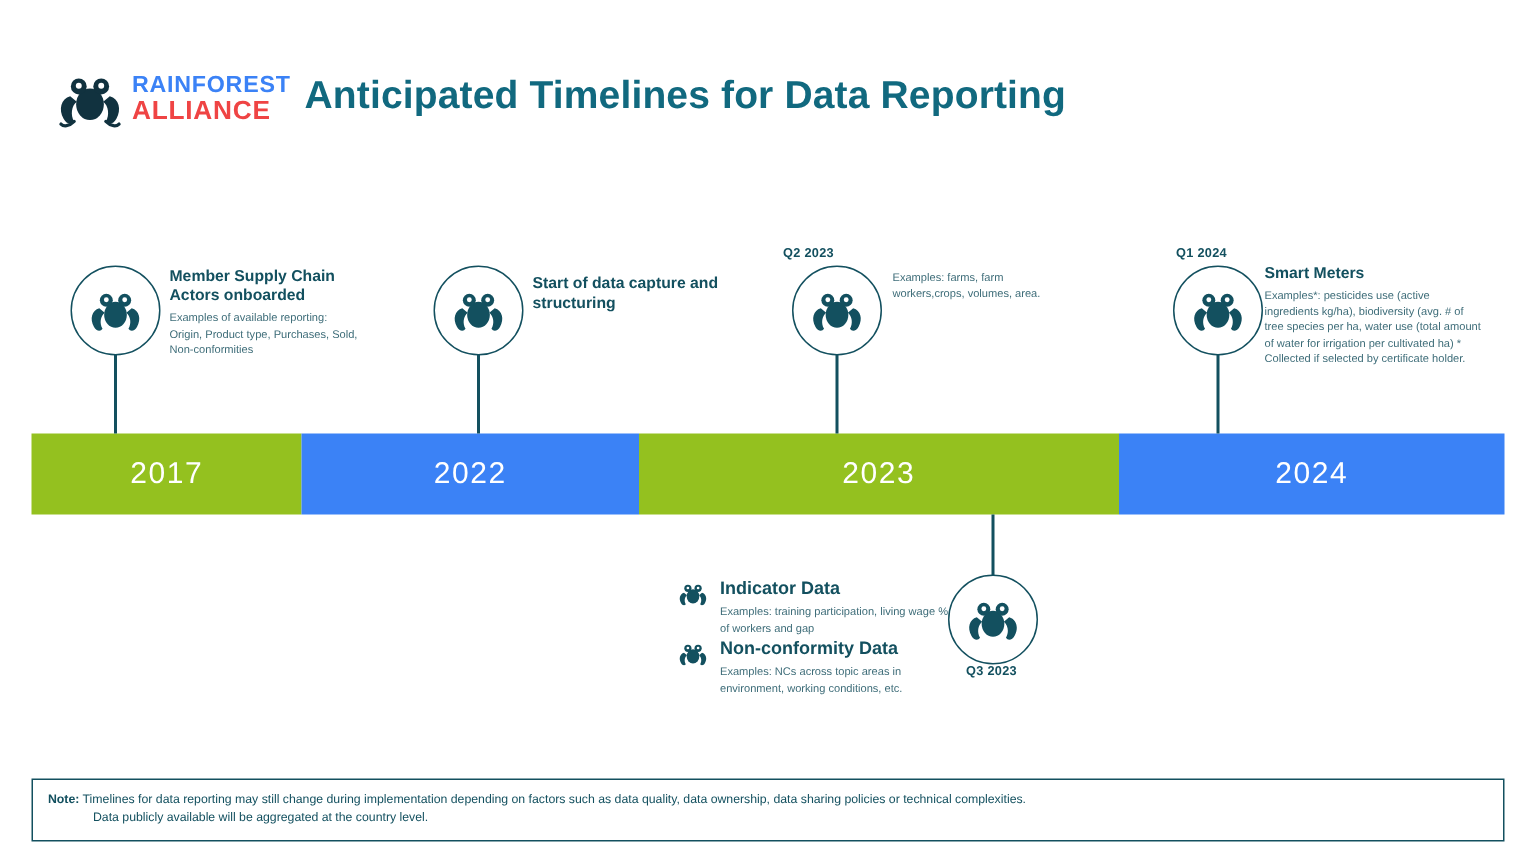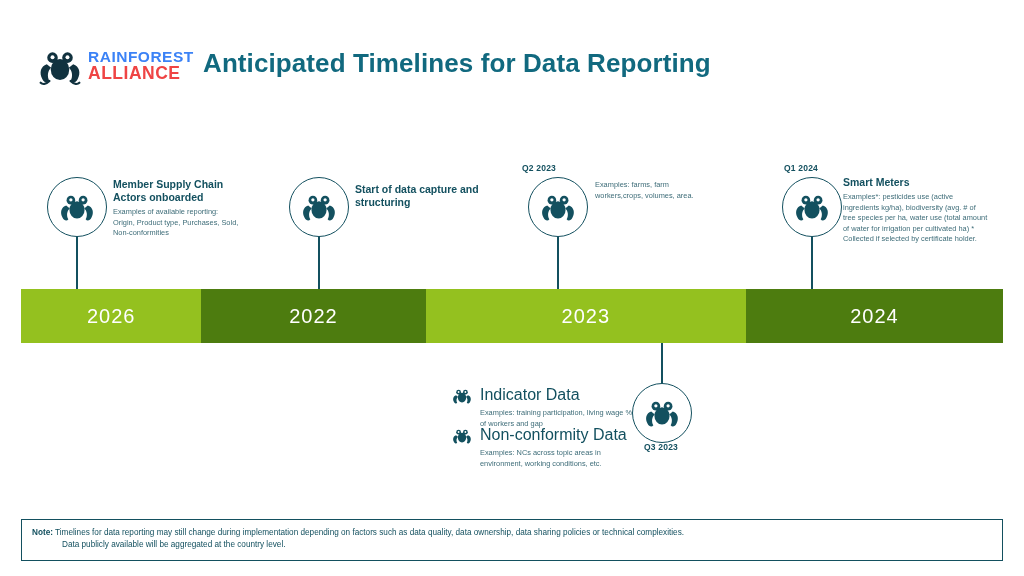--- a/index.html
+++ b/index.html
@@ -79,21 +79,21 @@
   }
   .seg {
     display: flex;
     align-items: center;
     justify-content: center;
     color: #ffffff;
     font-size: 20px;
     letter-spacing: 1px;
   }
   .seg.green { background: #94c11f; }
-  .seg.teal  { background: #4d7c0f; text-align: right; }
+  .seg.teal  { background: #3b82f6; text-align: right; }
 
   
   .stem {
     position: absolute;
     width: 1.6px;
     background: #13505f;
   }
 
   
   .circle {
@@ -137,22 +137,22 @@
   
   .bullet-row {
     position: absolute;
     display: flex;
     gap: 8px;
     align-items: flex-start;
   }
   .bullet-frog { width: 20px; height: 20px; flex: 0 0 20px; margin-top: 1px; }
   .bullet-text h4 {
     margin: 0 0 3px 0;
-    font-size: 16px;
-    font-weight: normal;
+    font-size: 12px;
+    font-weight: bold;
     color: #13505f;
     line-height: 1.25;
   }
   .bullet-text p {
     margin: 0;
     font-size: 7.4px;
     color: #3d6c78;
     line-height: 1.42;
   }
 
@@ -198,21 +198,21 @@
     </div>
     <div class="logo-words">
       <div class="logo-line1">RAINFOREST</div>
       <div class="logo-line2">ALLIANCE</div>
     </div>
   </div>
 
   <div class="title">Anticipated Timelines for Data Reporting</div>
 
   <div class="bar">
-    <div class="seg green" style="width:188px">2026</div>
+    <div class="seg green" style="width:188px">2017</div>
     <div class="seg teal" style="width:234px">2022</div>
     <div class="seg green" style="width:334px">2023</div>
     <div class="seg teal" style="width:268px">2024</div>
   </div>
 
   <div class="stem" style="left:76px; top:234px; height:55px;"></div>
   <div class="circle" style="left:47px; top:177px;">
     <svg viewBox="0 0 100 100" class="frog-svg" aria-hidden="true">
       <g fill="#13505f">
         <ellipse cx="50" cy="58" rx="21" ry="24"></ellipse>

